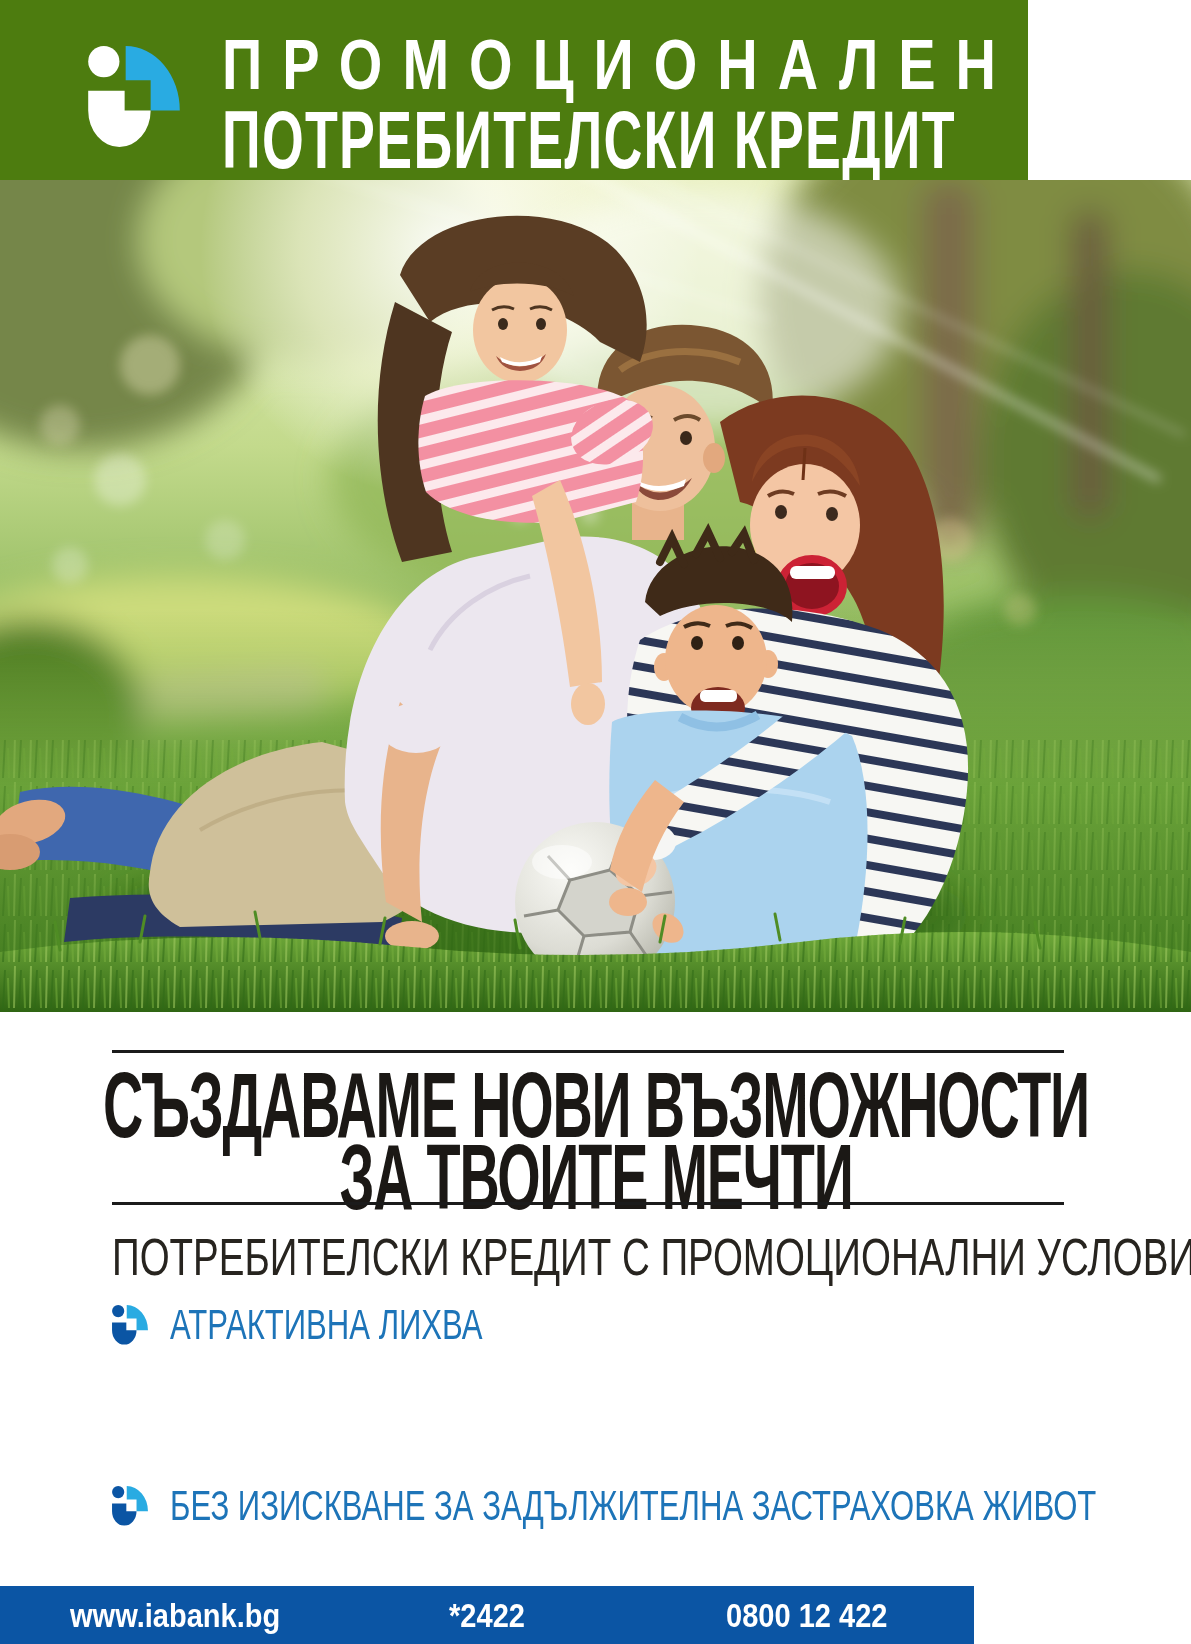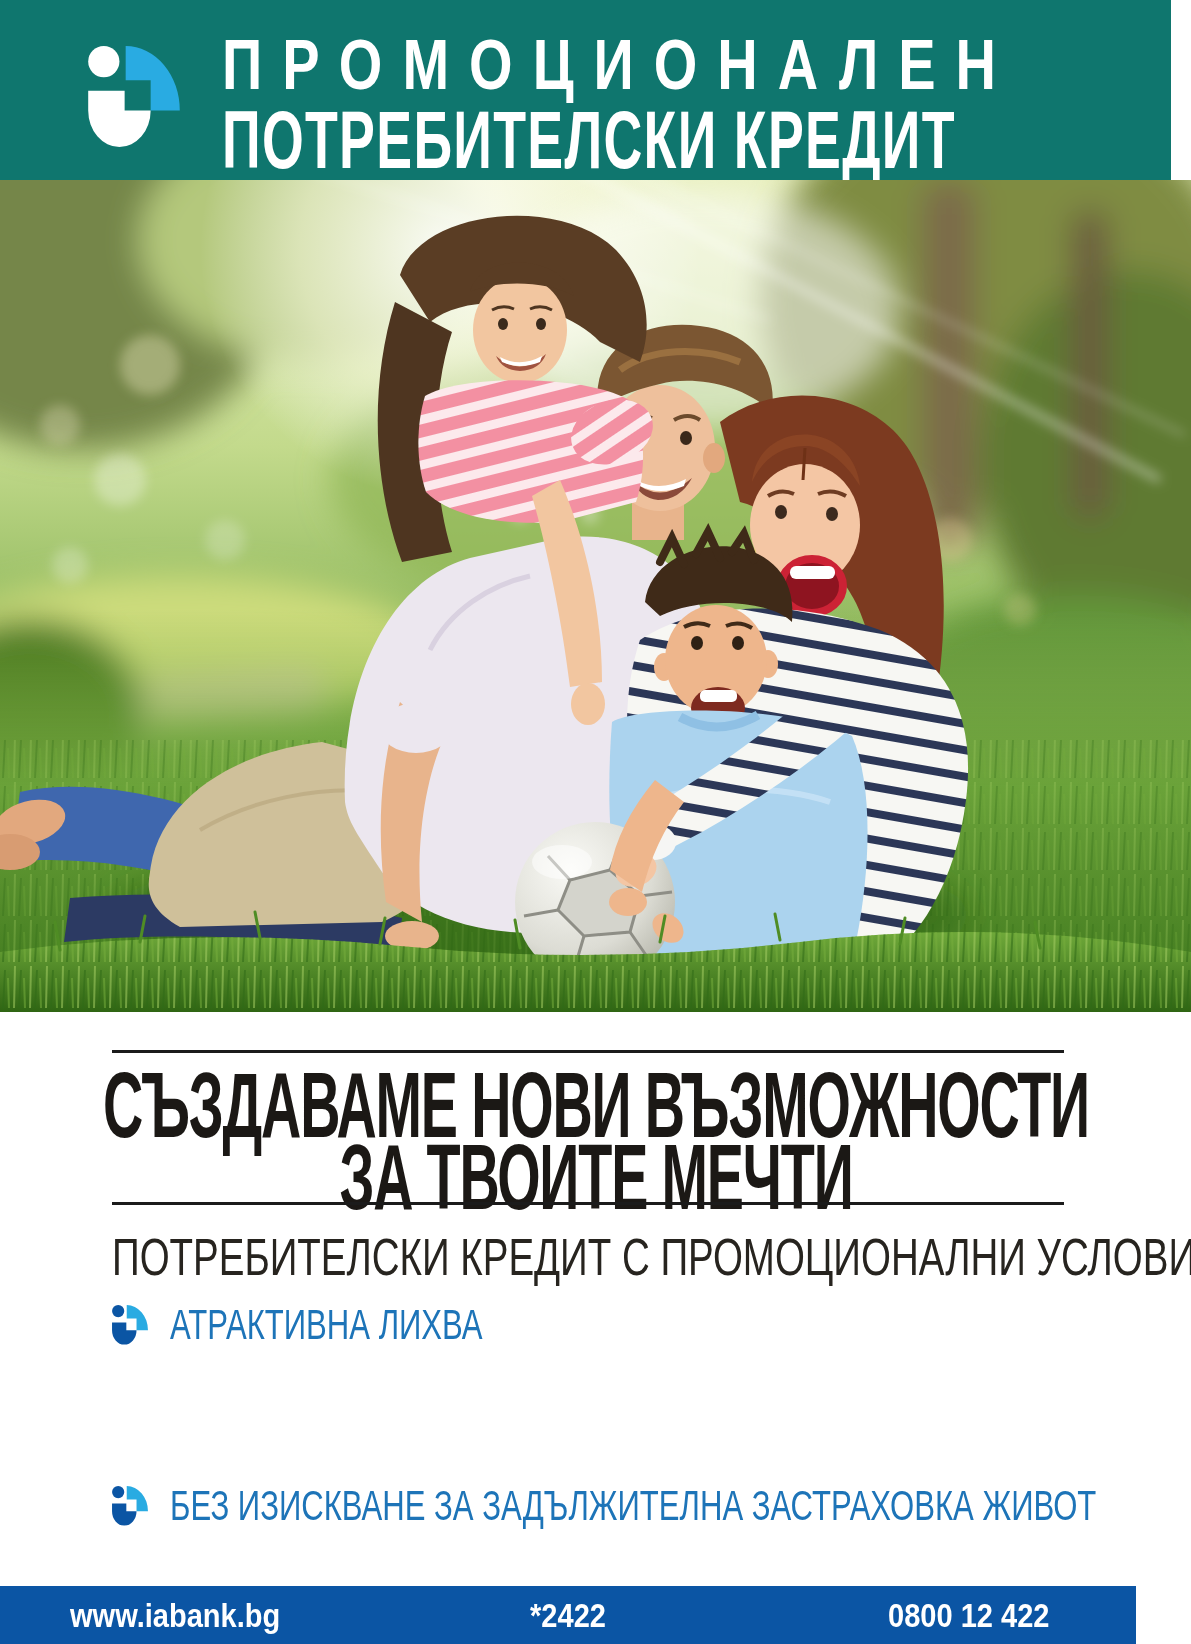--- a/index.html
+++ b/index.html
@@ -1,21 +1,21 @@
 <!DOCTYPE html>
 <html><head>
 <meta charset="utf-8">
 <style>
   html,body{margin:0;padding:0;}
   body{width:1191px;height:1644px;overflow:hidden;background:#ffffff;
        font-family:"Liberation Sans",sans-serif;}
   .page{position:relative;width:1191px;height:1644px;background:#ffffff;}
 
   
-  .header{position:absolute;left:0;top:0;width:1171px;height:180px;background:#0f766e;}
+  .header{position:absolute;left:0;top:0;width:1028px;height:180px;background:#4d7c0f;}
   .logo{position:absolute;left:88px;top:46px;width:92px;height:102px;}
   .title{position:absolute;left:222px;top:0;height:180px;color:#ffffff;font-weight:bold;}
   .title-l1{position:absolute;left:0;top:30px;font-size:70px;line-height:1;
             letter-spacing:25px;white-space:nowrap;display:inline-block;
             transform:scaleX(.80);transform-origin:left top;}
   .title-l2{position:absolute;left:0;top:99px;font-size:82px;line-height:1;
             letter-spacing:2px;white-space:nowrap;display:inline-block;
             transform:scaleX(.655);transform-origin:left top;}
 
   
@@ -41,21 +41,21 @@
   .bullet{position:absolute;left:112px;display:flex;align-items:center;}
   .bullet.b1{top:1304px;}
   .bullet.b2{top:1394px;}
   .bullet.b3{top:1485px;}
   .bullet svg{width:36px;height:40px;flex:0 0 auto;}
   .bullet-label{margin-left:22px;color:#1d74b8;font-size:42px;line-height:1;
                 white-space:nowrap;display:inline-block;
                 transform:scaleX(.74);transform-origin:left center;}
 
   
-  .footer{position:absolute;left:0;top:1586px;width:1136px;height:58px;background:#0B55A4;}
+  .footer{position:absolute;left:0;top:1586px;width:974px;height:58px;background:#0B55A4;}
   .footer span{color:#ffffff;font-weight:bold;font-size:33px;line-height:1;white-space:nowrap;}
   .f-left{position:absolute;left:70px;top:50%;
           transform:translateY(-50%) scaleX(.88);transform-origin:left center;}
   .f-center{position:absolute;left:50%;top:50%;
             transform:translate(-50%,-50%) scaleX(.88);transform-origin:center center;}
   .f-right{position:absolute;right:86px;top:50%;
            transform:translateY(-50%) scaleX(.88);transform-origin:right center;}
 </style>
 </head>
 <body>

